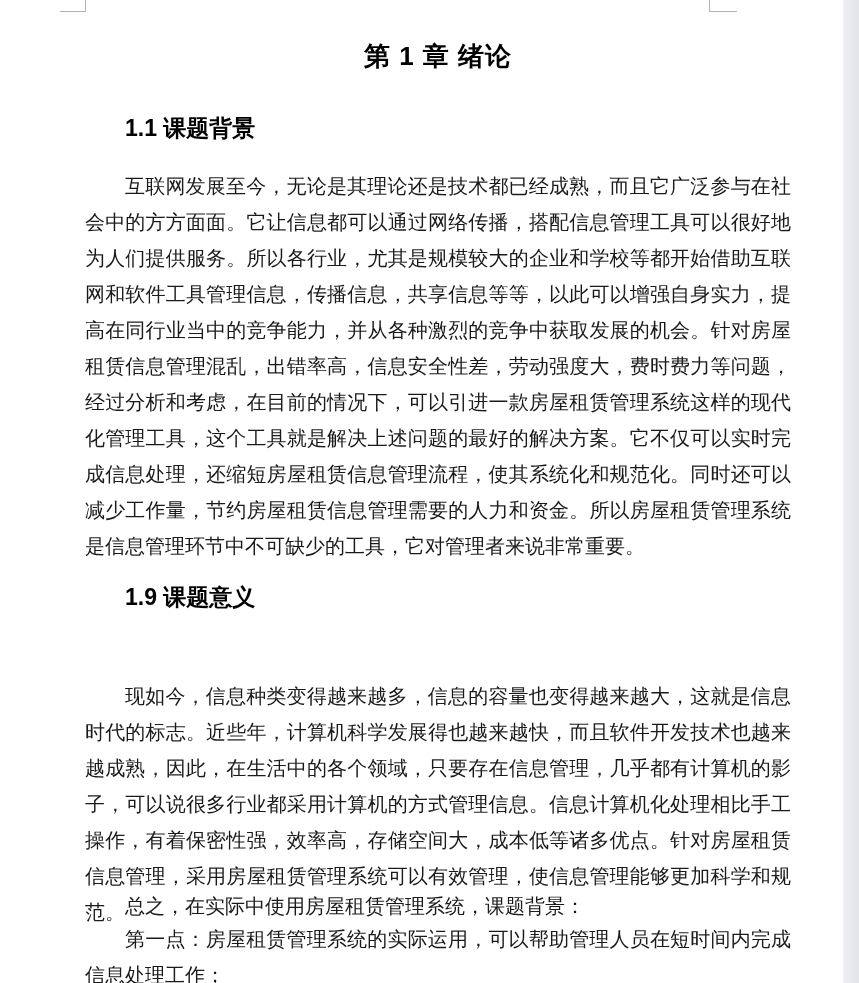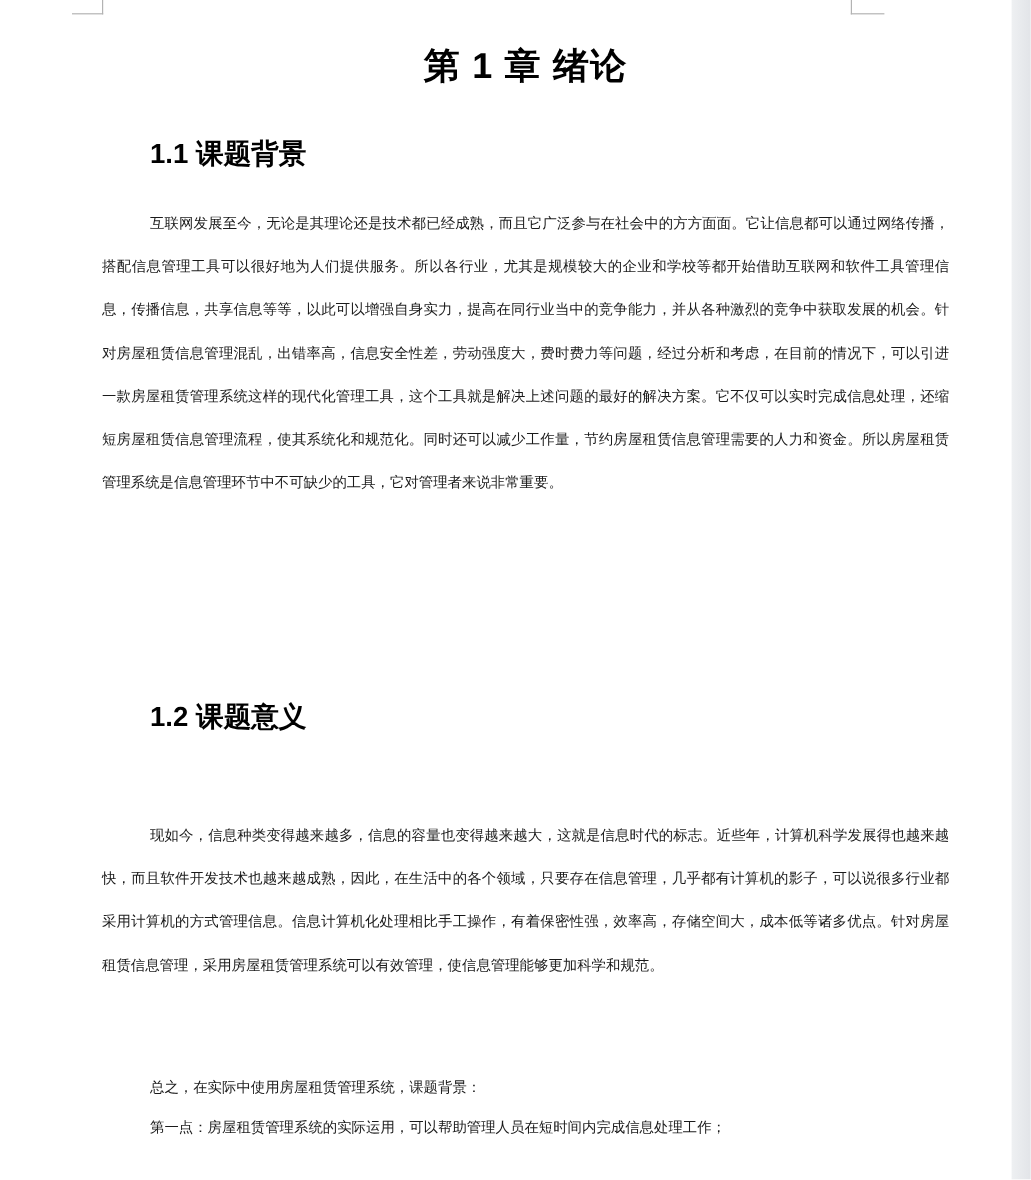--- a/index.html
+++ b/index.html
@@ -29,37 +29,37 @@
 
   .content {
     position: absolute; left: 85px; top: 0;
     width: 706px; height: 983px;
   }
   .chapter-title {
     position: absolute; top: 38px; left: 0; width: 706px;
     text-align: center;
     font-family: "Liberation Sans", "DejaVu Sans", sans-serif;
     font-weight: bold;
-    font-size: 30px; line-height: 36px;
+    font-size: 26px; line-height: 36px;
     color: #000000;
     letter-spacing: 1px;
   }
   .section-heading {
     position: absolute; left: 0;
     font-family: "Liberation Sans", "DejaVu Sans", sans-serif;
     font-weight: bold;
     font-size: 23px; line-height: 28px;
     color: #000000;
     margin-left: 40px;
   }
   .heading-1 { top: 114px; }
   .heading-2 { top: 583px; }
   .body-par {
     position: absolute; left: 0; width: 706px;
-    font-size: 12px; line-height: 36px;
+    font-size: 20px; line-height: 36px;
     color: #1a1a1a;
     text-align: justify;
     text-indent: 40px;
     word-break: break-all;
   }
   .par-1 { top: 168px; }
   .par-2 { top: 642px; margin-top: 36px; }
   .par-3 { top: 888px; }
   .par-4 { top: 921px; }
 </style>
@@ -74,21 +74,21 @@
   <div class="crop crop-tr-h"></div>
 
   <div class="content">
 
     <div class="chapter-title">第 1 章 绪论</div>
 
     <div class="section-heading heading-1">1.1 课题背景</div>
 
     <p class="body-par par-1">互联网发展至今，无论是其理论还是技术都已经成熟，而且它广泛参与在社会中的方方面面。它让信息都可以通过网络传播，搭配信息管理工具可以很好地为人们提供服务。所以各行业，尤其是规模较大的企业和学校等都开始借助互联网和软件工具管理信息，传播信息，共享信息等等，以此可以增强自身实力，提高在同行业当中的竞争能力，并从各种激烈的竞争中获取发展的机会。针对房屋租赁信息管理混乱，出错率高，信息安全性差，劳动强度大，费时费力等问题，经过分析和考虑，在目前的情况下，可以引进一款房屋租赁管理系统这样的现代化管理工具，这个工具就是解决上述问题的最好的解决方案。它不仅可以实时完成信息处理，还缩短房屋租赁信息管理流程，使其系统化和规范化。同时还可以减少工作量，节约房屋租赁信息管理需要的人力和资金。所以房屋租赁管理系统是信息管理环节中不可缺少的工具，它对管理者来说非常重要。</p>
 
-    <div class="section-heading heading-2">1.2 课题意义</div>
+    <div class="section-heading heading-2">1.9 课题意义</div>
 
     <p class="body-par par-2">现如今，信息种类变得越来越多，信息的容量也变得越来越大，这就是信息时代的标志。近些年，计算机科学发展得也越来越快，而且软件开发技术也越来越成熟，因此，在生活中的各个领域，只要存在信息管理，几乎都有计算机的影子，可以说很多行业都采用计算机的方式管理信息。信息计算机化处理相比手工操作，有着保密性强，效率高，存储空间大，成本低等诸多优点。针对房屋租赁信息管理，采用房屋租赁管理系统可以有效管理，使信息管理能够更加科学和规范。</p>
 
     <p class="body-par par-3">总之，在实际中使用房屋租赁管理系统，课题背景：</p>
 
     <p class="body-par par-4">第一点：房屋租赁管理系统的实际运用，可以帮助管理人员在短时间内完成信息处理工作；</p>
 
   </div>
 
   <div class="outside-strip"></div>

